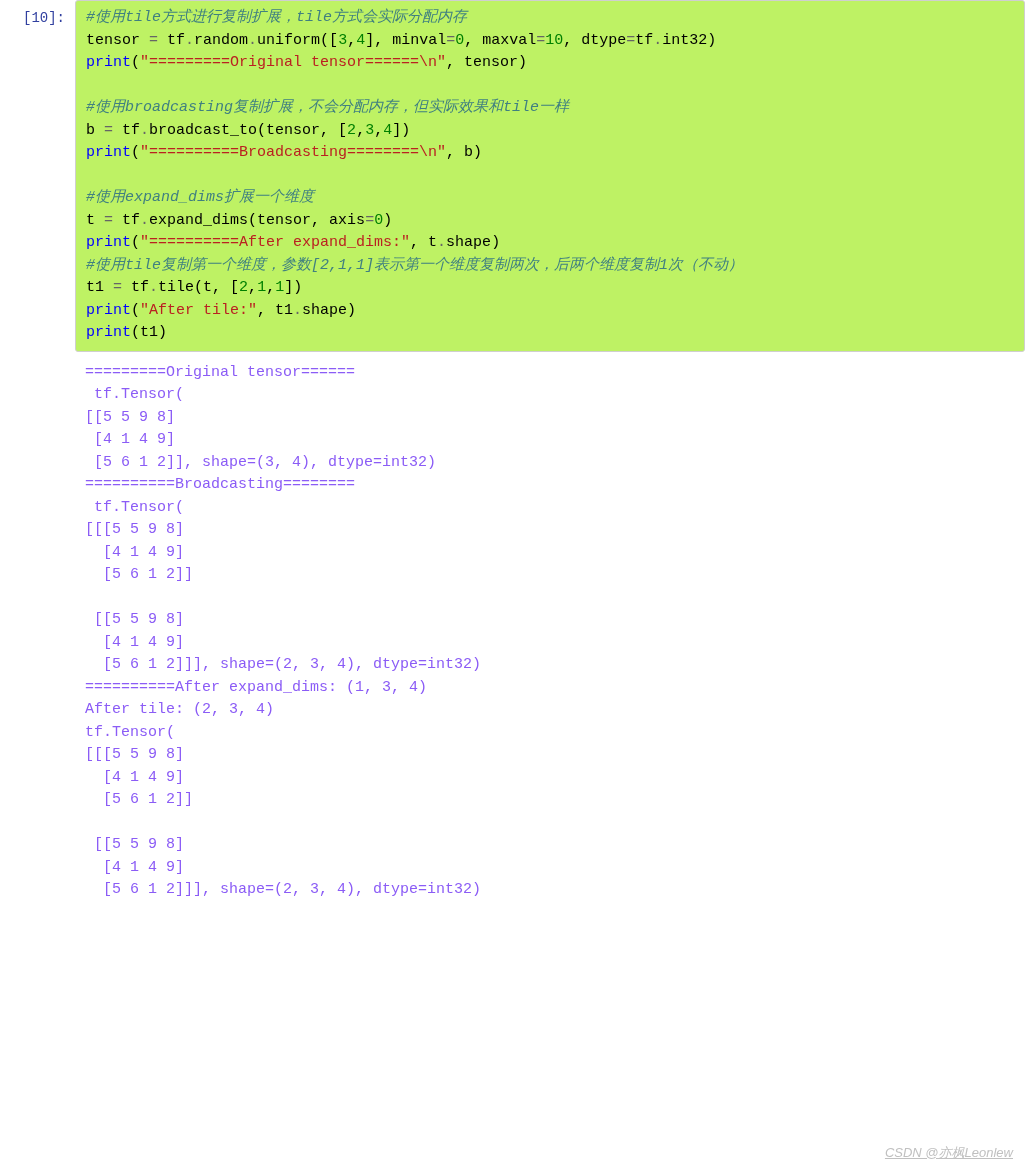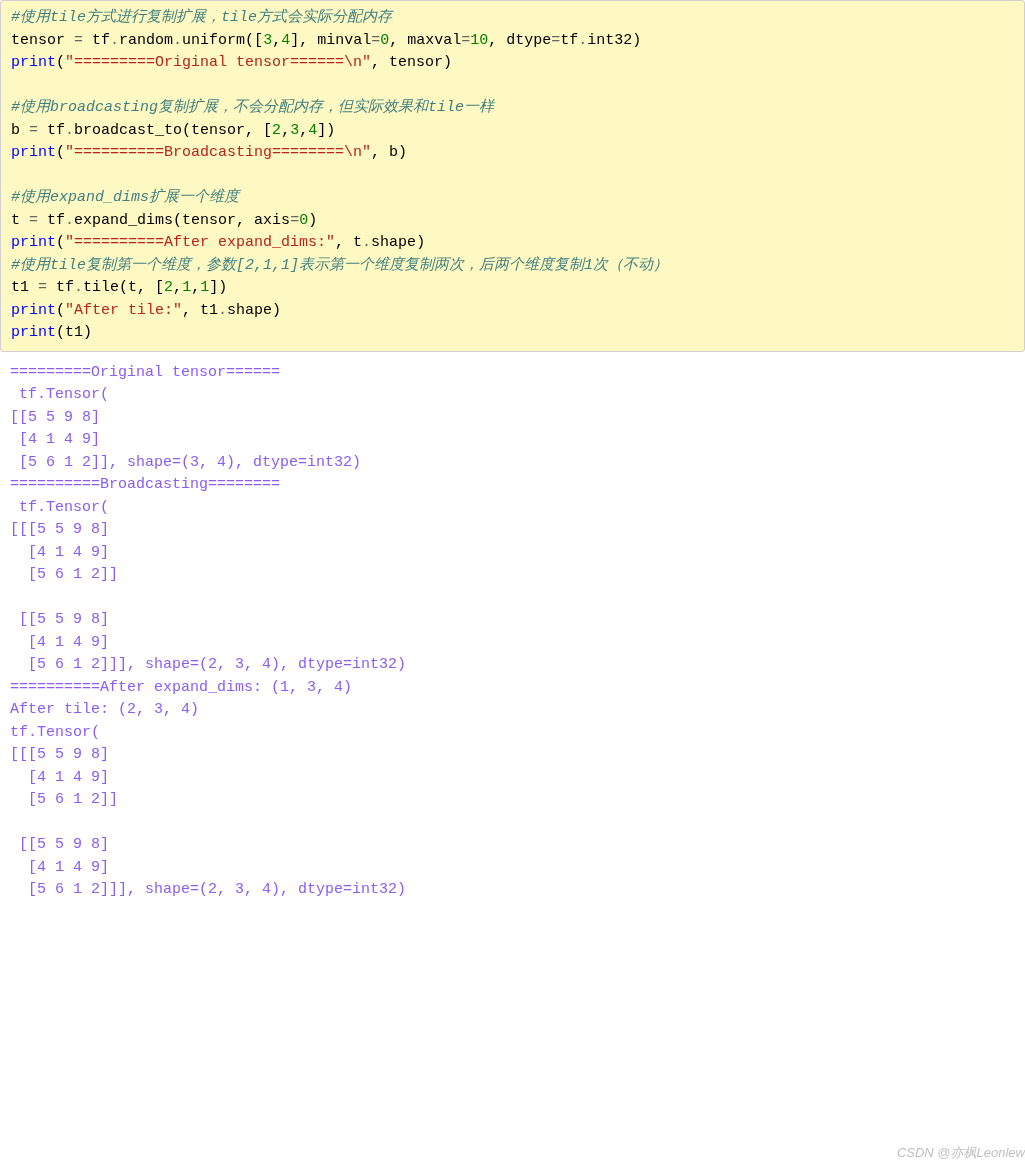--- a/index.html
+++ b/index.html
@@ -14,56 +14,58 @@
     .prompt {
       width: 75px;
       flex-shrink: 0;
       text-align: right;
       padding: 8px 10px 0 0;
       color: #303F9F;
       font-size: 14px;
     }
     .content { flex: 1; }
     .code-cell {
-      background: #fef9c3;
+      background: #bef264;
       border: 1px solid #cfcfcf;
       border-radius: 3px;
       padding: 6px 10px;
       margin-bottom: 6px;
       font-family: Consolas, "Courier New", monospace;
       white-space: pre;
       overflow-x: auto;
     }
     .output-cell {
       padding: 4px 10px;
       font-family: Consolas, "Courier New", monospace;
       white-space: pre;
       color: #8b5cf6;
     }
     .watermark {
       position: fixed;
       bottom: 8px;
-      right: 0;
+      right: 12px;
       color: #c0c0c0;
       font-family: Arial, sans-serif;
       font-size: 13px;
       font-style: italic;
+      text-decoration: underline;
     }
     .cm { font-style: italic; color: #408080; }
     .op { color: #666; }
     .id { color: #000; }
     .fn { color: #0000ff; }
     .num { color: #008000; }
     .str { color: #ba2121; }
     .p { color: #000; }
   </style>
 </head>
 <body>
 
 <div class="cell-container">
+  <div class="prompt">[10]:</div>
   <div class="content">
     <div class="code-cell"><span class="cm">#使用tile方式进行复制扩展，tile方式会实际分配内存</span>
 <span class="id">tensor </span><span class="op">=</span><span class="id"> tf</span><span class="op">.</span><span class="id">random</span><span class="op">.</span><span class="id">uniform</span><span class="p">([</span><span class="num">3</span><span class="p">,</span><span class="num">4</span><span class="p">], minval</span><span class="op">=</span><span class="num">0</span><span class="p">, maxval</span><span class="op">=</span><span class="num">10</span><span class="p">, dtype</span><span class="op">=</span><span class="id">tf</span><span class="op">.</span><span class="id">int32</span><span class="p">)</span>
 <span class="fn">print</span><span class="p">(</span><span class="str">"=========Original tensor======\n"</span><span class="p">, tensor)</span>
 <span></span>
 <span class="cm">#使用broadcasting复制扩展，不会分配内存，但实际效果和tile一样</span>
 <span class="id">b </span><span class="op">=</span><span class="id"> tf</span><span class="op">.</span><span class="id">broadcast_to</span><span class="p">(tensor, [</span><span class="num">2</span><span class="p">,</span><span class="num">3</span><span class="p">,</span><span class="num">4</span><span class="p">])</span>
 <span class="fn">print</span><span class="p">(</span><span class="str">"==========Broadcasting========\n"</span><span class="p">, b)</span>
 <span></span>
 <span class="cm">#使用expand_dims扩展一个维度</span>

